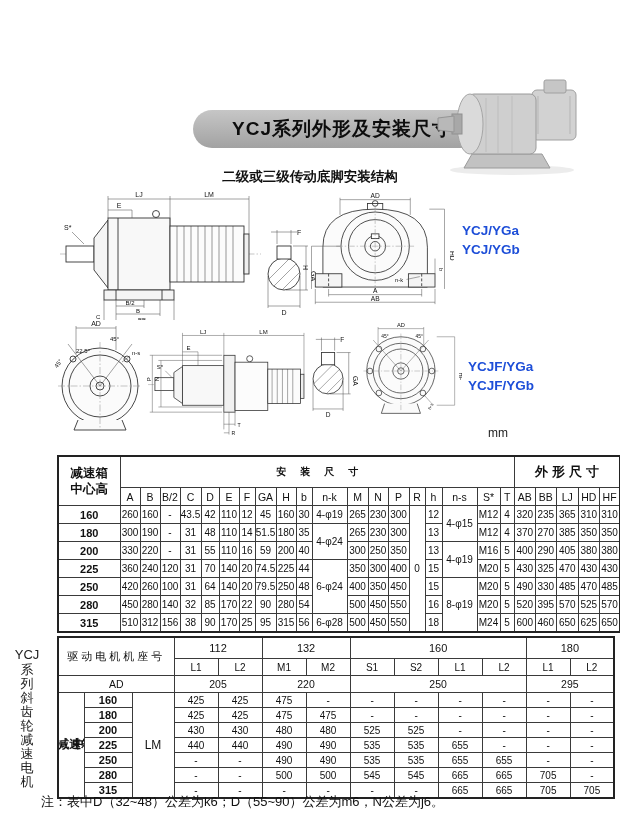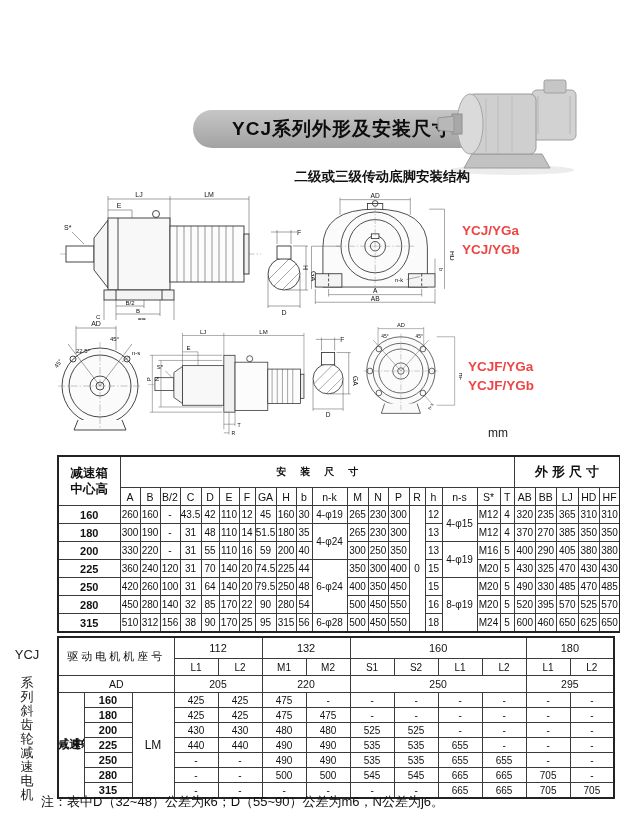--- a/index.html
+++ b/index.html
@@ -1,28 +1,28 @@
 <!DOCTYPE html>
 <html><head>
 <meta charset="utf-8">
 <style>
   html,body{margin:0;padding:0;}
   .page{position:relative;width:620px;height:832px;background:#ffffff;overflow:hidden;
         font-family:"Liberation Sans","DejaVu Sans",sans-serif;color:#1a1a1a;}
   
   .spine{position:absolute;left:10px;top:648px;width:34px;text-align:center;font-size:13px;line-height:1.15;color:#222;}
-  .spine .vchars{width:15px;margin:13px auto 0;word-break:break-all;line-height:1.08;}
+  .spine .vchars{width:15px;margin:0 auto 0;word-break:break-all;line-height:1.08;}
   
   .capsule{position:absolute;left:193px;top:110px;width:298px;height:38px;border-radius:20px;
            background:linear-gradient(180deg,#c6c6c6,#a2a2a2);
            text-align:center;line-height:38px;font-size:19px;font-weight:bold;color:#0d0d0d;letter-spacing:1px;}
   .photo{position:absolute;left:432px;top:74px;}
   .sec-title{position:absolute;left:150px;width:320px;text-align:center;font-weight:bold;font-size:13.5px;color:#111;}
-  #sec1{top:168px;text-align:right;} #sec2{top:306px;}
-  .model-lbl{position:absolute;font-weight:bold;font-size:13.5px;line-height:1.4;color:#ef4444;}
+  #sec1{top:168px;} #sec2{top:306px;}
+  .model-lbl{position:absolute;font-weight:bold;font-size:13.5px;line-height:1.4;color:#1d4ed8;}
   #mfoot{left:462px;top:222px;} #mflange{left:468px;top:358px;}
   .unit{position:absolute;left:488px;top:426px;font-size:12px;color:#222;}
   .drw{position:absolute;}
   .drw text{font-size:7px;fill:#111;}
   .drw .sm{font-size:6px;}
   
   .tblwrap{position:absolute;left:57px;}
   #t1wrap{top:455px;} #t2wrap{top:636px;}
   table{border-collapse:collapse;table-layout:fixed;width:556px;border:2px solid #222;background:#fff;}
   th,td{border:1px solid #3a3a3a;text-align:center;vertical-align:middle;padding:0;

